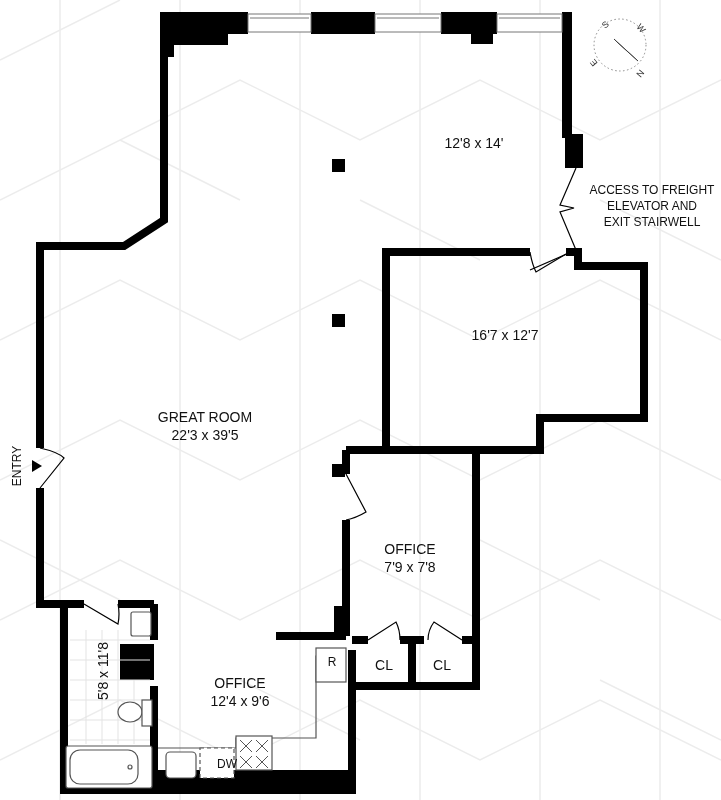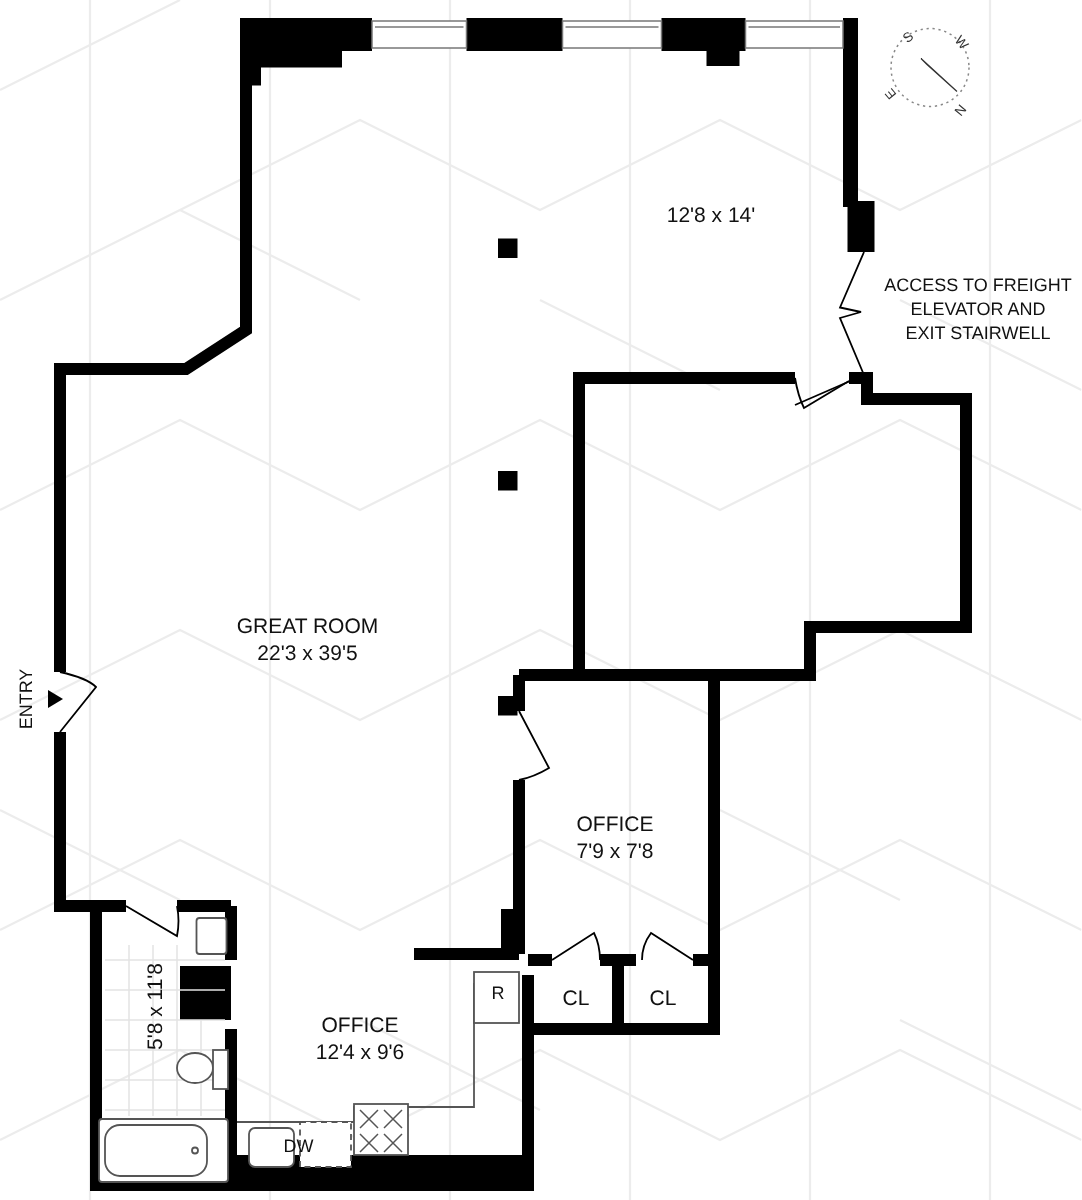--- a/index.html
+++ b/index.html
@@ -132,34 +132,35 @@
 </svg>
 
 <div class="lbl" style="left:150px;top:408px;width:110px;text-align:center;">
   <span>GREAT ROOM</span>
   <span>22'3 x 39'5</span>
 </div>
 <div class="lbl" style="left:424px;top:134px;width:100px;">
   <span>12'8 x 14'</span>
 </div>
 <div class="lbl" style="left:440px;top:326px;width:130px;">
+  <span>16'7 x 12'7</span>
 </div>
 <div class="lbl" style="left:370px;top:492px;width:80px;margin-top:48px;">
   <span>OFFICE</span>
   <span>7'9 x 7'8</span>
 </div>
 <div class="lbl" style="left:190px;top:674px;width:100px;">
   <span>OFFICE</span>
   <span>12'4 x 9'6</span>
 </div>
 <div class="lbl" style="left:58px;top:662px;width:90px;transform:rotate(-90deg);transform-origin:center;">
   <span>5'8 x 11'8</span>
 </div>
 <div class="lbl" style="left:364px;top:656px;width:40px;">CL</div>
 <div class="lbl" style="left:422px;top:656px;width:40px;">CL</div>
 <div class="lbl small" style="left:322px;top:654px;width:20px;">R</div>
-<div class="lbl small" style="left:184px;top:756px;width:30px;">DW</div>
+<div class="lbl small" style="left:212px;top:756px;width:30px;">DW</div>
 <div class="lbl small" style="left:-8px;top:458px;width:50px;transform:rotate(-90deg);transform-origin:center;">ENTRY</div>
 <div class="lbl small" style="left:582px;top:182px;width:140px;">
   <span>ACCESS TO FREIGHT</span>
   <span>ELEVATOR AND</span>
   <span>EXIT STAIRWELL</span>
 </div>
 
 </body></html>

